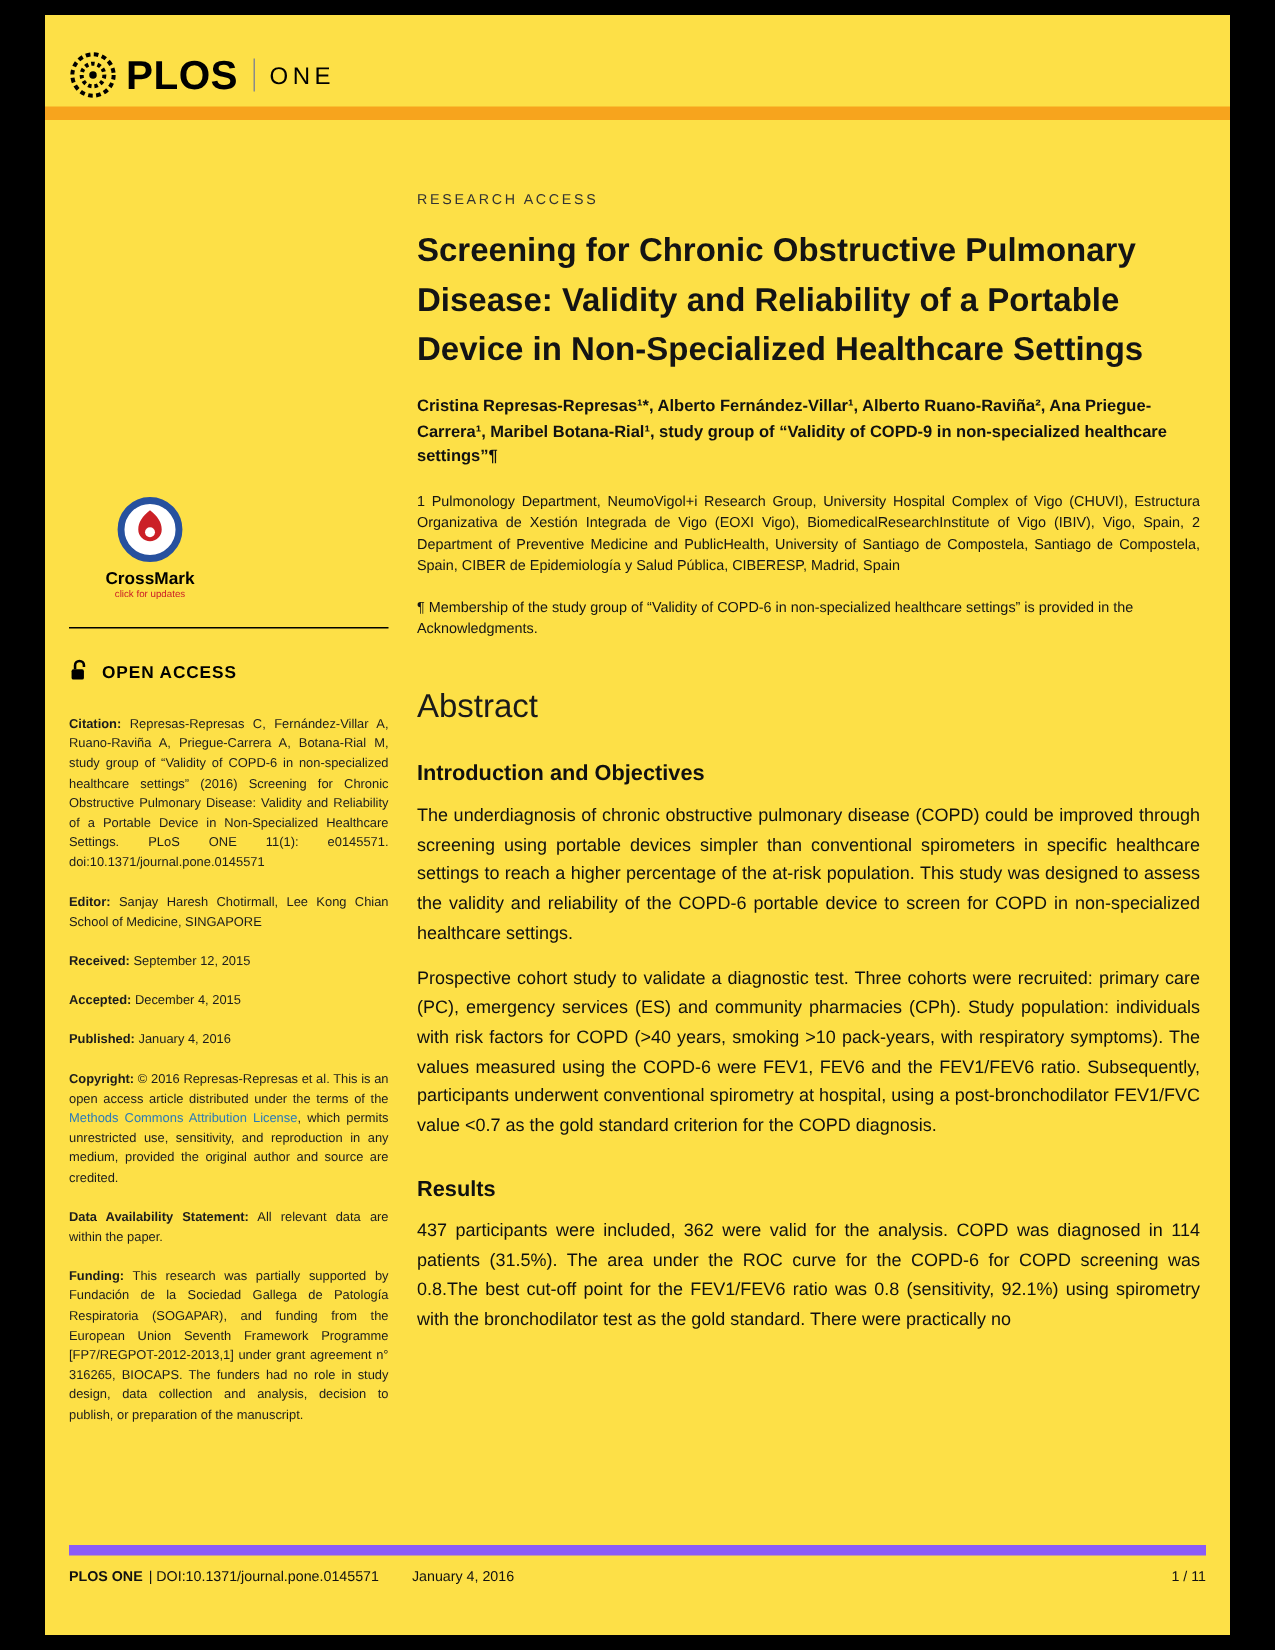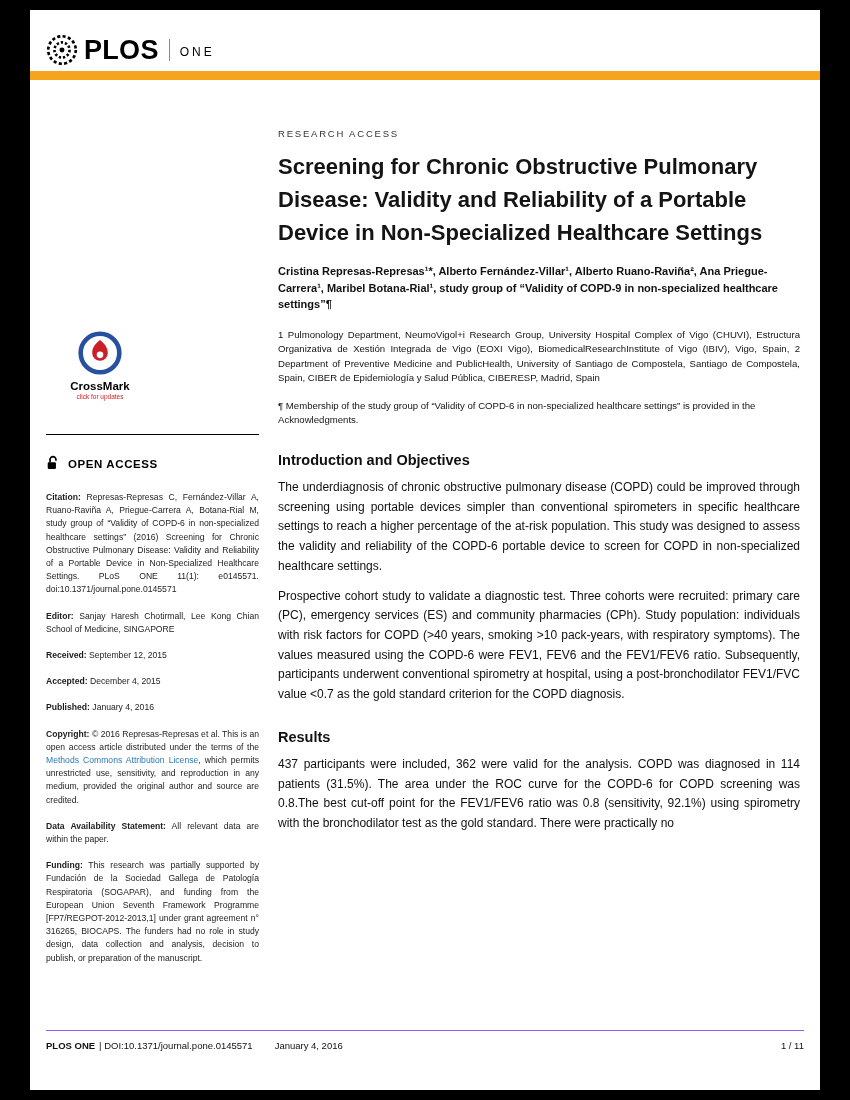--- a/index.html
+++ b/index.html
@@ -1,57 +1,57 @@
 <!DOCTYPE html>
 <html><head>
 <meta charset="utf-8">
 <style>
   * { margin:0; padding:0; box-sizing:border-box; }
   html,body { width:850px; height:1100px; }
   body { background:#000; font-family:"Liberation Sans","DejaVu Sans",sans-serif; position:relative; }
 
-  .page { position:absolute; left:30px; top:10px; width:790px; height:1080px; background:#ffffff; overflow:hidden; }
+  .page { position:absolute; left:30px; top:10px; width:790px; height:1080px; background:#fde047; overflow:hidden; }
 
   
   .masthead { position:absolute; top:24px; left:16px; display:flex; align-items:center; }
   .logo-globe svg { display:block; }
   .logo-plos { font-size:27px; font-weight:bold; color:#000; margin-left:6px; letter-spacing:0.3px; }
   .logo-divider { width:1px; height:22px; background:#8a8a8a; margin:0 10px; }
-  .logo-one { font-size:12px; letter-spacing:3px; color:#000; margin-top:3px; }
+  .logo-one { font-size:16px; letter-spacing:3px; color:#000; margin-top:3px; }
 
   .orange-bar { position:absolute; top:61px; left:0; width:790px; height:9px; background:#F7A41D; }
 
   
   .crossmark { position:absolute; left:20px; top:320px; width:100px; text-align:center; cursor:pointer; }
   .crossmark svg { display:block; margin:0 auto; }
   .cm-name { font-size:11.5px; font-weight:bold; color:#000; margin-top:4px; }
   .cm-sub { font-size:6.5px; color:#CB2027; margin-top:1px; }
 
   
-  .sidebar { position:absolute; left:16px; top:424px; width:213px; border-top:1px solid #000; padding-top:20px; color:#1c1c1c; }
+  .sidebar { position:absolute; left:16px; top:408px; width:213px; border-top:1px solid #000; padding-top:20px; color:#1c1c1c; }
   .open-access { display:flex; align-items:center; gap:8px; font-size:11.5px; font-weight:bold; letter-spacing:0.6px; margin-bottom:18px; color:#000; }
   .meta { font-size:8.6px; line-height:13.2px; margin-bottom:13px; text-align:justify; }
   .meta b { font-weight:bold; }
   .meta a { color:#2A7AB8; text-decoration:none; }
 
   
   .main { position:absolute; left:248px; top:118px; width:522px; color:#111; }
   .kicker { font-size:9.5px; letter-spacing:1.8px; color:#333; }
   .title { font-size:22px; line-height:33px; font-weight:600; color:#141414; margin-top:11px; }
   .authors { font-size:11px; font-weight:bold; line-height:16.5px; margin-top:14px; color:#111; }
   .affiliations { font-size:9.6px; line-height:14.6px; margin-top:15px; text-align:justify; color:#141414; }
   .note { font-size:9.6px; line-height:14.6px; margin-top:13px; color:#141414; }
   .email-line { font-size:9.6px; margin-top:5px; }
   .email-line a { color:#2A7AB8; text-decoration:none; }
   .abstract-title { font-size:22px; font-weight:400; margin-top:30px; color:#1a1a1a; }
   .section h3 { font-size:14.5px; font-weight:bold; margin-top:24px; color:#101010; }
   .section p { font-size:12px; line-height:19.7px; margin-top:10px; text-align:justify; color:#101010; }
 
   
-  .footer { position:absolute; left:16px; top:1020px; width:758px; border-top:1px solid #8b5cf6; padding-top:9px; display:flex; justify-content:space-between; font-size:9.5px; color:#111; }
+  .footer { position:absolute; left:16px; top:1020px; width:758px; border-top:7px solid #8b5cf6; padding-top:9px; display:flex; justify-content:space-between; font-size:9.5px; color:#111; }
   .footer-left { display:flex; align-items:baseline; gap:4px; }
   .footer-date { margin-left:18px; }
 </style>
 </head>
 <body>
 
 <div class="page">
 
   <header class="masthead">
     <span class="logo-globe">
@@ -108,20 +108,21 @@
     <p class="meta"><b>Funding:</b> <span>This research was partially supported by Fundación de la Sociedad Gallega de Patología Respiratoria (SOGAPAR), and funding from the European Union Seventh Framework Programme [FP7/REGPOT-2012-2013,1] under grant agreement n° 316265, BIOCAPS. The funders had no role in study design, data collection and analysis, decision to publish, or preparation of the manuscript.</span></p>
   </aside>
 
   <main class="main">
     <div class="kicker">RESEARCH ACCESS</div>
     <h1 class="title">Screening for Chronic Obstructive Pulmonary Disease: Validity and Reliability of a Portable Device in Non-Specialized Healthcare Settings</h1>
     <p class="authors">Cristina Represas-Represas¹*, Alberto Fernández-Villar¹, Alberto Ruano-Raviña², Ana Priegue-Carrera¹, Maribel Botana-Rial¹, study group of “Validity of COPD-9 in non-specialized healthcare settings”¶</p>
     <p class="affiliations">1 Pulmonology Department, NeumoVigol+i Research Group, University Hospital Complex of Vigo (CHUVI), Estructura Organizativa de Xestión Integrada de Vigo (EOXI Vigo), BiomedicalResearchInstitute of Vigo (IBIV), Vigo, Spain, 2 Department of Preventive Medicine and PublicHealth, University of Santiago de Compostela, Santiago de Compostela, Spain, CIBER de Epidemiología y Salud Pública, CIBERESP, Madrid, Spain</p>
     <p class="note">¶ Membership of the study group of “Validity of COPD-6 in non-specialized healthcare settings” is provided in the Acknowledgments.</p>
 
+    <h2 class="abstract-title">Abstract</h2>
 
     <section class="section">
       <h3>Introduction and Objectives</h3>
       <p>The underdiagnosis of chronic obstructive pulmonary disease (COPD) could be improved through screening using portable devices simpler than conventional spirometers in specific healthcare settings to reach a higher percentage of the at-risk population. This study was designed to assess the validity and reliability of the COPD-6 portable device to screen for COPD in non-specialized healthcare settings.</p>
     </section>
 
     <section class="section">
       <p>Prospective cohort study to validate a diagnostic test. Three cohorts were recruited: primary care (PC), emergency services (ES) and community pharmacies (CPh). Study population: individuals with risk factors for COPD (&gt;40 years, smoking &gt;10 pack-years, with respiratory symptoms). The values measured using the COPD-6 were FEV1, FEV6 and the FEV1/FEV6 ratio. Subsequently, participants underwent conventional spirometry at hospital, using a post-bronchodilator FEV1/FVC value &lt;0.7 as the gold standard criterion for the COPD diagnosis.</p>
     </section>
 

